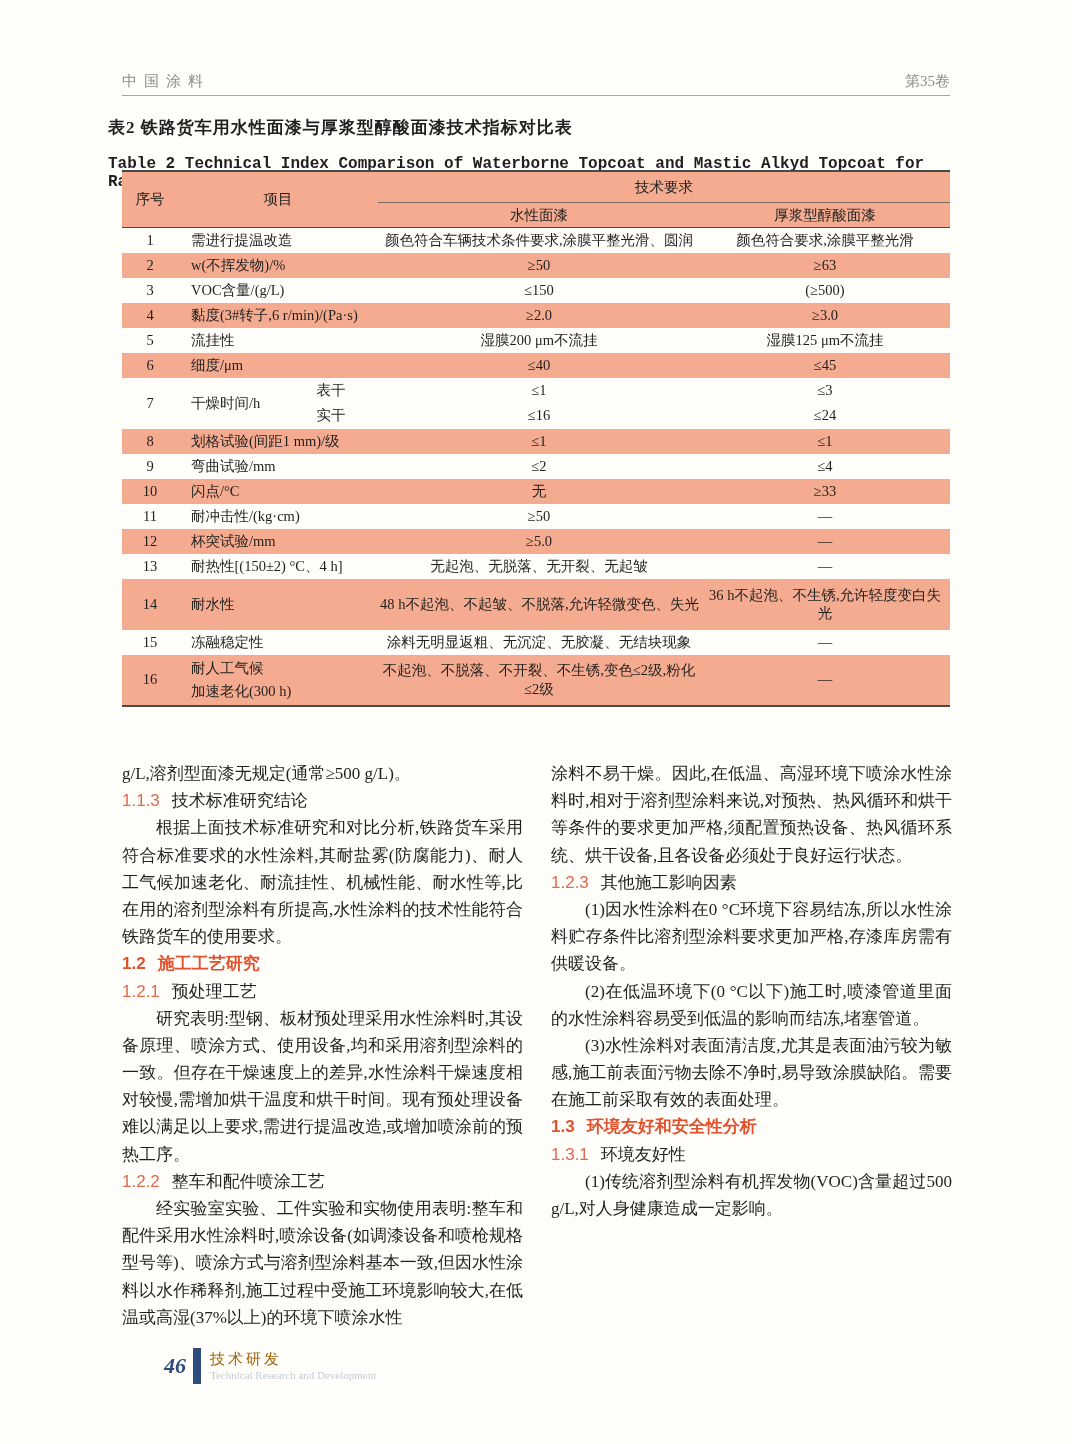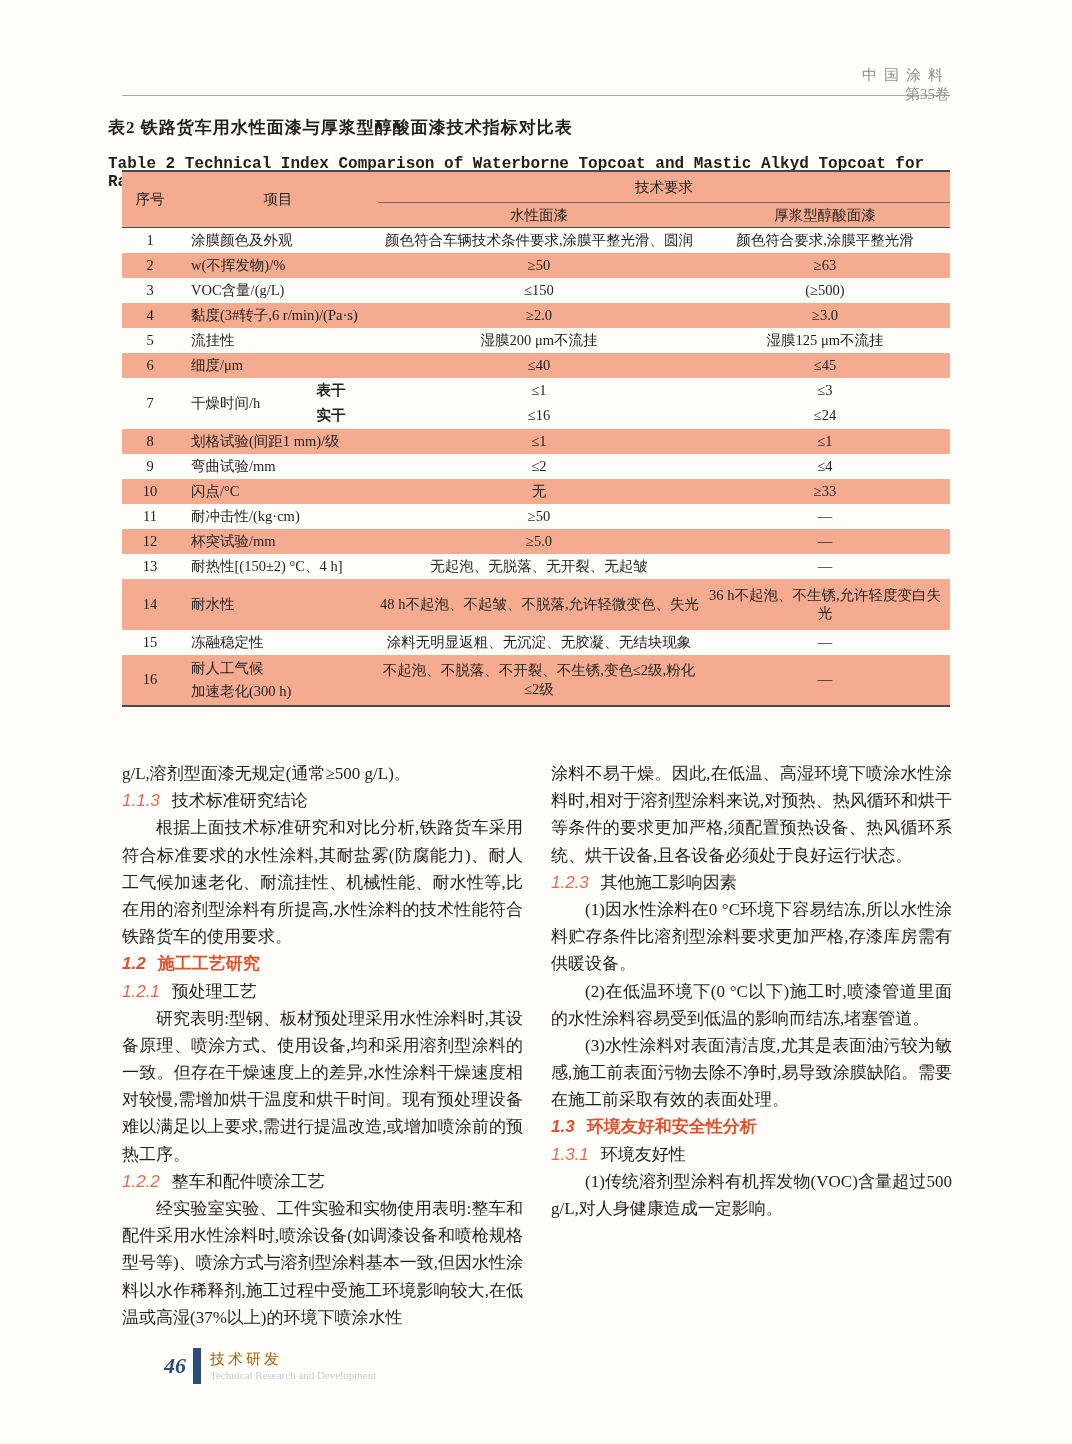--- a/index.html
+++ b/index.html
@@ -7,21 +7,21 @@
     position:relative;width:1072px;height:1444px;margin:0 auto;
     background:#fffefa;color:#1f1f1f;
     font-family:"Liberation Serif","DejaVu Serif",serif;
     overflow:hidden;
   }
   
   .running-head{
     position:absolute;left:122px;top:66px;width:828px;height:30px;
     display:flex;justify-content:space-between;align-items:flex-end;
     color:#8d8d8d;font-size:15px;border-bottom:1px solid #a9a9a9;
-    padding-bottom:4px;box-sizing:border-box;flex-direction:column;
+    padding-bottom:4px;box-sizing:border-box;
   }
   .running-head .journal{letter-spacing:7px;}
   
   .tbl-titles{position:absolute;left:108px;top:116px;width:828px;text-align:left;}
   .tbl-title-zh{font-size:17px;font-weight:bold;letter-spacing:1px;}
   .tbl-title-en{font-size:16px;font-weight:bold;margin-top:16px;font-family:Liberation Mono, monospace;}
   
   table.cmp{
     position:absolute;left:122px;top:170px;width:828px;
     border-collapse:collapse;table-layout:fixed;
@@ -38,34 +38,34 @@
   table.cmp thead .c-req{border-bottom:1px solid #7a6a62;}
   table.cmp thead tr.h2 th, table.cmp thead th[rowspan]{border-bottom:1px solid #4a4a4a;}
   table.cmp td{text-align:center;vertical-align:middle;padding:0 2px;}
   table.cmp td.c-item{text-align:left;padding-left:13px;}
   table.cmp tbody tr{height:25px;}
   table.cmp tbody tr.tall{height:51px;}
   table.cmp tbody tr.alt{background:#f4ab8f;}
   table.cmp td.nw{white-space:nowrap;overflow:visible;}
   .dry{display:flex;align-items:center;justify-content:space-between;padding-right:6px;}
   .dry .subs{display:flex;flex-direction:column;width:78px;text-align:center;line-height:25px;}
-  .dry .subs i{font-style:normal;font-weight:bold;}
+  .dry .subs i{font-style:normal;}
   .two{display:flex;flex-direction:column;line-height:25px;}
   .item-2l div{line-height:23px;}
   
   .article{
     position:absolute;left:122px;top:760px;width:830px;
     display:flex;gap:28px;
     font-size:17px;line-height:1.6;text-align:justify;
   }
   .article .col{width:407px;}
   .article p{margin:0;text-indent:2em;}
   .article p.noindent{text-indent:0;}
   .hd{display:block;}
-  .hd .num{color:#e06a4c;margin-right:12px;font-family:"Liberation Sans","DejaVu Sans",sans-serif;font-style:italic;}
+  .hd .num{color:#e06a4c;margin-right:12px;font-family:"Liberation Sans","DejaVu Sans",sans-serif;}
   .hd.lvl2{font-weight:bold;font-family:"Liberation Sans","DejaVu Sans",sans-serif;}
   .hd.lvl2 .num,.hd.lvl2 .ht{color:#e0512c;}
   
   .footer{position:absolute;left:120px;top:1348px;display:flex;align-items:center;}
   .pg-num{font-size:22px;font-weight:bold;font-style:italic;color:#2e4b7d;margin-left:44px;}
   .footer .bar{width:8px;height:36px;background:#2e4b7d;margin:0 9px 0 7px;display:inline-block;}
   .sec-zh{display:block;font-size:15px;color:#a16207;letter-spacing:3px;line-height:18px;}
   .sec-en{display:block;font-size:11px;color:#c3ccd3;line-height:14px;}
 </style>
 </head>
@@ -97,21 +97,21 @@
         <th colspan="2" class="c-req">技术要求</th>
       </tr>
       <tr class="h2">
         <th>水性面漆</th>
         <th>厚浆型醇酸面漆</th>
       </tr>
     </thead>
     <tbody id="table-body">
         <tr>
           <td class="c-no">1</td>
-          <td class="c-item">涂膜颜色及外观</td>
+          <td class="c-item">需进行提温改造</td>
           <td class="nw">颜色符合车辆技术条件要求,涂膜平整光滑、圆润</td>
           <td>颜色符合要求,涂膜平整光滑</td>
         </tr>
         <tr class="alt">
           <td class="c-no">2</td>
           <td class="c-item">w(不挥发物)/%</td>
           <td>≥50</td>
           <td>≥63</td>
         </tr>
         <tr>

